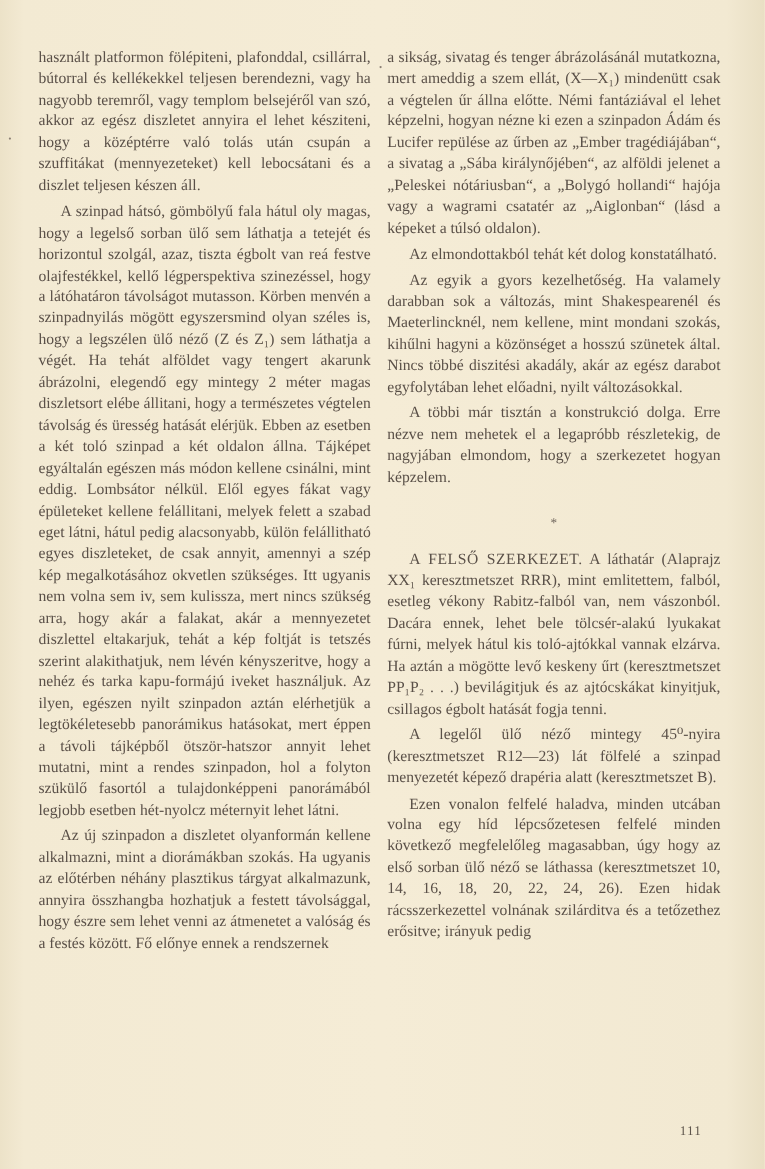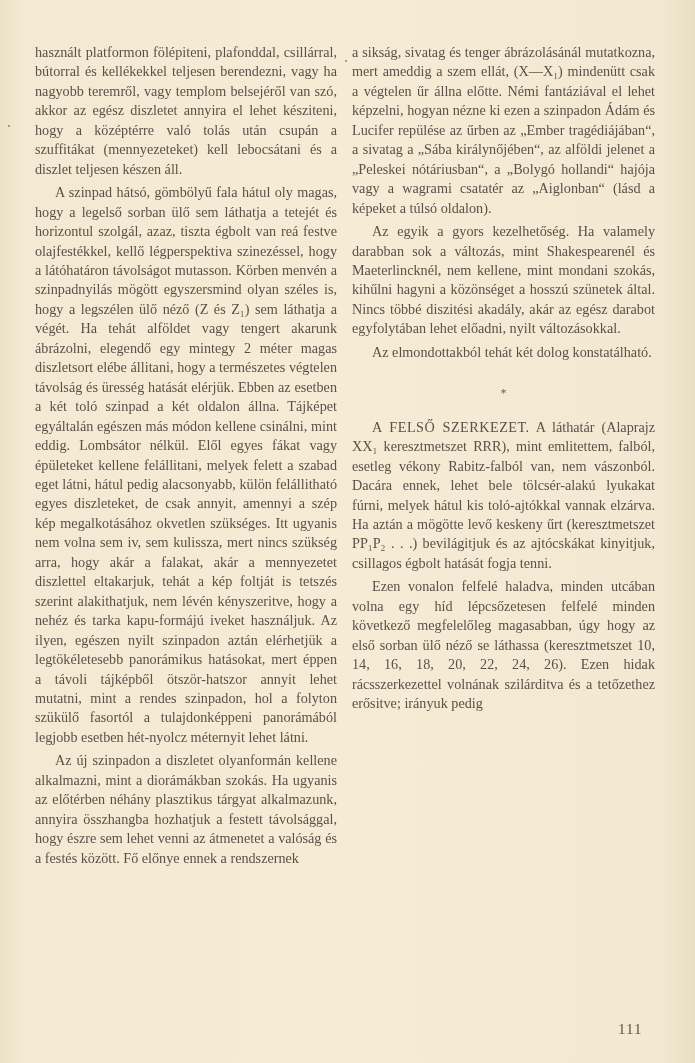--- a/index.html
+++ b/index.html
@@ -27,42 +27,44 @@
   .col.left { left: 19px; width: 302px; margin-left: 16px; }
   .col.right { left: 352px; width: 303px; }
   .col p { margin: 0; }
   .col p.indent { text-indent: 20px; margin-top: 4px; }
   .col p.cont { text-indent: 0; }
   .ornament {
     text-align: center; font-size: 12px; margin: 22px 0 14px 0; color: #6a6058;
   }
   .caps { letter-spacing: 0.5px; }
   .page-number {
-    position: absolute; top: 1021px; left: 618px; font-size: 15px;
+    position: absolute; top: 1021px; left: 618px; font-size: 12px;
     letter-spacing: 1px; color: #5e554c;
   }
   .stray-dot { position:absolute; width:2px; height:2px; border-radius:1px; background:#8a7f74; }
 </style>
 </head>
 <body>
 
 <div class="page">
 
   <div class="col left">
     <p class="cont">használt platformon fölépiteni, plafonddal, csillárral, bútorral és kellékekkel teljesen berendezni, vagy ha nagyobb teremről, vagy templom belsejéről van szó, akkor az egész diszletet annyira el lehet késziteni, hogy a középtérre való tolás után csupán a szuffitákat (mennyezeteket) kell lebocsátani és a diszlet teljesen készen áll.</p>
     <p class="indent">A szinpad hátsó, gömbölyű fala hátul oly magas, hogy a legelső sorban ülő sem láthatja a tetejét és horizontul szolgál, azaz, tiszta égbolt van reá festve olajfestékkel, kellő légperspektiva szinezéssel, hogy a látóhatáron távolságot mutasson. Körben menvén a szinpadnyilás mögött egyszersmind olyan széles is, hogy a legszélen ülő néző (Z és Z₁) sem láthatja a végét. Ha tehát alföldet vagy tengert akarunk ábrázolni, elegendő egy mintegy 2 méter magas diszletsort elébe állitani, hogy a természetes végtelen távolság és üresség hatását elérjük. Ebben az esetben a két toló szinpad a két oldalon állna. Tájképet egyáltalán egészen más módon kellene csinálni, mint eddig. Lombsátor nélkül. Elől egyes fákat vagy épületeket kellene felállitani, melyek felett a szabad eget látni, hátul pedig alacsonyabb, külön felállitható egyes diszleteket, de csak annyit, amennyi a szép kép megalkotásához okvetlen szükséges. Itt ugyanis nem volna sem iv, sem kulissza, mert nincs szükség arra, hogy akár a falakat, akár a mennyezetet diszlettel eltakarjuk, tehát a kép foltját is tetszés szerint alakithatjuk, nem lévén kényszeritve, hogy a nehéz és tarka kapu-formájú iveket használjuk. Az ilyen, egészen nyilt szinpadon aztán elérhetjük a legtökéletesebb panorámikus hatásokat, mert éppen a távoli tájképből ötször-hatszor annyit lehet mutatni, mint a rendes szinpadon, hol a folyton szükülő fasortól a tulajdonképpeni panorámából legjobb esetben hét-nyolcz méternyit lehet látni.</p>
     <p class="indent">Az új szinpadon a diszletet olyanformán kellene alkalmazni, mint a diorámákban szokás. Ha ugyanis az előtérben néhány plasztikus tárgyat alkalmazunk, annyira összhangba hozhatjuk a festett távolsággal, hogy észre sem lehet venni az átmenetet a valóság és a festés között. Fő előnye ennek a rendszernek</p>
   </div>
 
   <div class="col right">
     <p class="cont">a sikság, sivatag és tenger ábrázolásánál mutatkozna, mert ameddig a szem ellát, (X—X₁) mindenütt csak a végtelen űr állna előtte. Némi fantáziával el lehet képzelni, hogyan nézne ki ezen a szinpadon Ádám és Lucifer repülése az űrben az „Ember tragédiájában“, a sivatag a „Sába királynőjében“, az alföldi jelenet a „Peleskei nótáriusban“, a „Bolygó hollandi“ hajója vagy a wagrami csatatér az „Aiglonban“ (lásd a képeket a túlsó oldalon).</p>
+    <p class="indent">Az elmondottakból tehát két dolog konstatálható.</p>
     <p class="indent">Az egyik a gyors kezelhetőség. Ha valamely darabban sok a változás, mint Shakespearenél és Maeterlincknél, nem kellene, mint mondani szokás, kihűlni hagyni a közönséget a hosszú szünetek által. Nincs többé diszitési akadály, akár az egész darabot egyfolytában lehet előadni, nyilt változásokkal.</p>
-    <p class="indent">Az elmondottakból tehát két dolog konstatálható.</p>
+    <p class="indent">A többi már tisztán a konstrukció dolga. Erre nézve nem mehetek el a legapróbb részletekig, de nagyjában elmondom, hogy a szerkezetet hogyan képzelem.</p>
     <div class="ornament">*</div>
     <p class="indent"><span class="caps">A FELSŐ SZERKEZET.</span><span> A láthatár (Alaprajz XX₁ keresztmetszet RRR), mint emlitettem, falból, esetleg vékony Rabitz-falból van, nem vászonból. Dacára ennek, lehet bele tölcsér-alakú lyukakat fúrni, melyek hátul kis toló-ajtókkal vannak elzárva. Ha aztán a mögötte levő keskeny űrt (keresztmetszet PP₁P₂ . . .) bevilágitjuk és az ajtócskákat kinyitjuk, csillagos égbolt hatását fogja tenni.</span></p>
+    <p class="indent">A legelől ülő néző mintegy 45⁰-nyira (keresztmetszet R12—23) lát fölfelé a szinpad menyezetét képező drapéria alatt (keresztmetszet B).</p>
     <p class="indent">Ezen vonalon felfelé haladva, minden utcában volna egy híd lépcsőzetesen felfelé minden következő megfelelőleg magasabban, úgy hogy az első sorban ülő néző se láthassa (keresztmetszet 10, 14, 16, 18, 20, 22, 24, 26). Ezen hidak rácsszerkezettel volnának szilárditva és a tetőzethez erősitve; irányuk pedig</p>
   </div>
 
   <div class="page-number">111</div>
 
   <span class="stray-dot" style="left:8px;top:125px;"></span>
   <span class="stray-dot" style="left:345px;top:60px;"></span>
 </div>
 
 </body></html>

